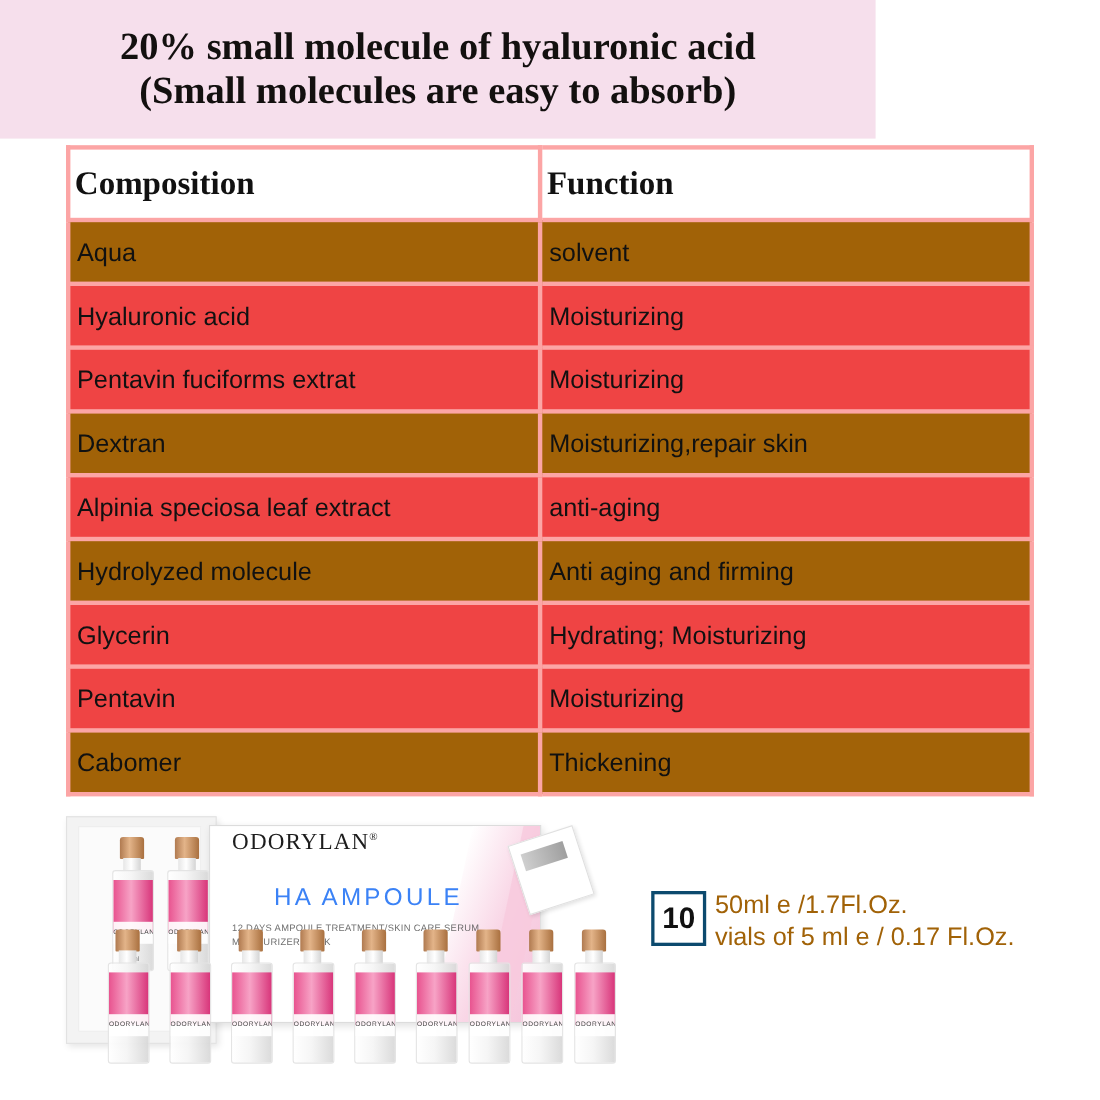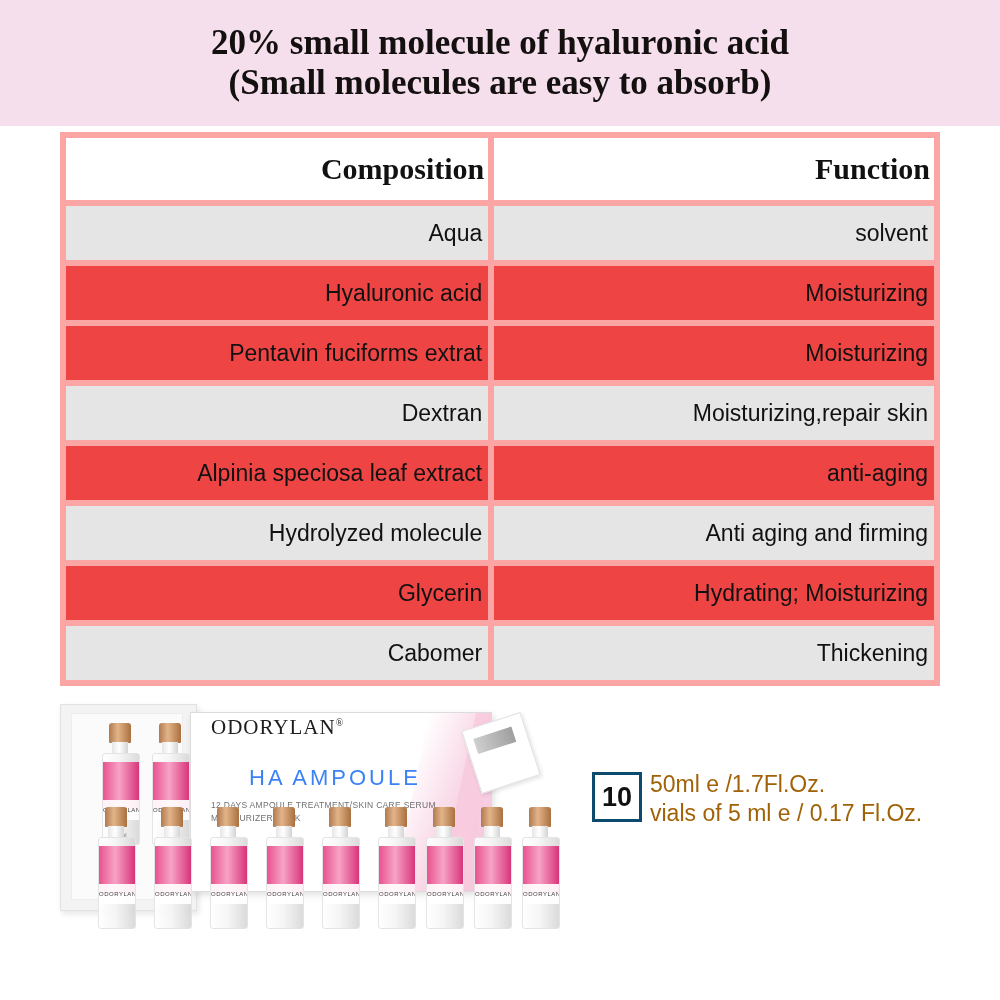--- a/index.html
+++ b/index.html
@@ -10,21 +10,21 @@
     width: 1000px;
     height: 1000px;
     background: #ffffff;
     font-family: "Liberation Sans", sans-serif;
     overflow: hidden;
     position: relative;
   }
 
   
   .banner {
-    width: 1000px;
+    width: 796px;
     height: 126px;
     background: #f6dfec;
     display: flex;
     flex-direction: column;
     align-items: center;
     justify-content: center;
     box-sizing: border-box;
   }
   .banner-line {
     font-family: "Liberation Serif", serif;
@@ -40,41 +40,41 @@
   .table-wrap {
     width: 880px;
     margin: 6px auto 0 auto;
   }
   table.spec {
     border-collapse: collapse;
     width: 100%;
     table-layout: fixed;
   }
   table.spec th, table.spec td {
-    border: 6px solid #fca5a5;
-    text-align: right;
+    border: 4px solid #fca5a5;
+    text-align: left;
     vertical-align: middle;
     color: #111111;
   }
   table.spec th {
     font-family: "Liberation Serif", serif;
     font-weight: bold;
     font-size: 30px;
     height: 58px;
     background: #ffffff;
     padding: 2px 4px;
   }
   table.spec td {
     font-family: "Liberation Sans", sans-serif;
     font-size: 23px;
     height: 50px;
     padding: 2px 6px;
   }
   tr.shaded td {
-    background: #e5e5e5;
+    background: #a16207;
   }
   tr.plain td {
     background: #ef4444;
   }
   col.c1 { width: 49%; }
   col.c2 { width: 51%; }
 
   
   .product-area {
     position: relative;
@@ -329,20 +329,24 @@
         <td>anti-aging</td>
       </tr>
       <tr class="shaded">
         <td>Hydrolyzed molecule</td>
         <td>Anti aging and firming</td>
       </tr>
       <tr class="plain">
         <td>Glycerin</td>
         <td>Hydrating; Moisturizing</td>
       </tr>
+      <tr class="plain">
+        <td>Pentavin</td>
+        <td>Moisturizing</td>
+      </tr>
       <tr class="shaded">
         <td>Cabomer</td>
         <td>Thickening</td>
       </tr>
     </tbody>
   </table>
 </div>
 
 <div class="product-area">
 

